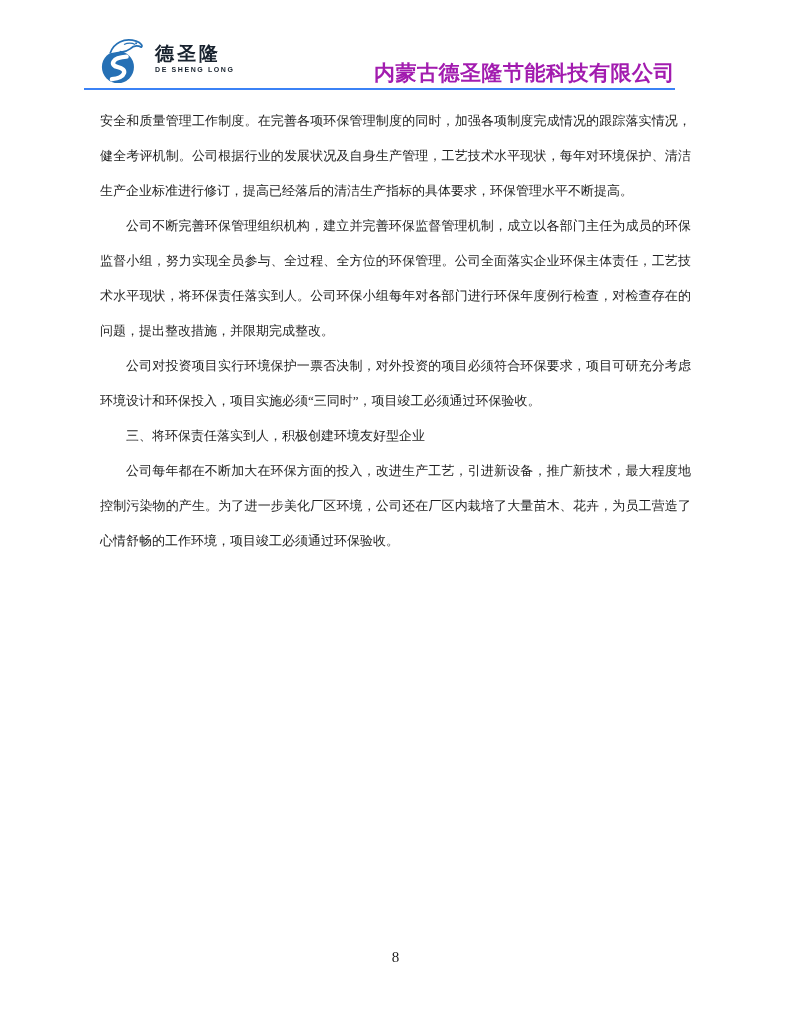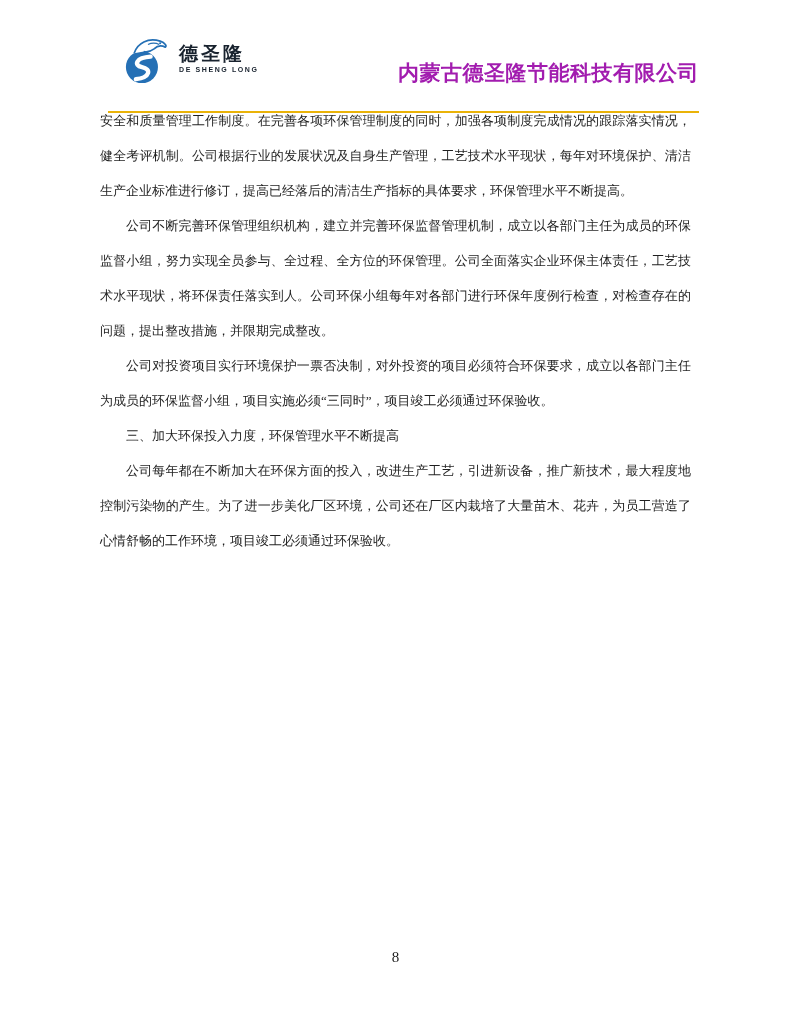--- a/index.html
+++ b/index.html
@@ -10,24 +10,24 @@
     background: #ffffff;
     font-family: "Liberation Serif", "DejaVu Serif", serif;
     color: #1f1f1f;
     overflow: hidden;
   }
 
   
   .header {
     position: absolute;
     top: 34px;
-    left: 108px;
+    left: 84px;
     width: 591px;
-    border-bottom: 2px solid #eab308;
-    padding-bottom: 23px;
+    border-bottom: 2px solid #3b82f6;
+    padding-bottom: 0;
   }
   .header-row {
     display: flex;
     justify-content: space-between;
     align-items: flex-end;
   }
   .logo {
     display: flex;
     align-items: center;
     gap: 5px;
@@ -107,20 +107,20 @@
           <span class="brand-en">DE SHENG LONG</span>
         </div>
       </div>
       <div class="company-name">内蒙古德圣隆节能科技有限公司</div>
     </div>
   </div>
 
   <div class="content">
     <p>安全和质量管理工作制度。在完善各项环保管理制度的同时，加强各项制度完成情况的跟踪落实情况，健全考评机制。公司根据行业的发展状况及自身生产管理，工艺技术水平现状，每年对环境保护、清洁生产企业标准进行修订，提高已经落后的清洁生产指标的具体要求，环保管理水平不断提高。</p>
     <p class="indent">公司不断完善环保管理组织机构，建立并完善环保监督管理机制，成立以各部门主任为成员的环保监督小组，努力实现全员参与、全过程、全方位的环保管理。公司全面落实企业环保主体责任，工艺技术水平现状，将环保责任落实到人。公司环保小组每年对各部门进行环保年度例行检查，对检查存在的问题，提出整改措施，并限期完成整改。</p>
-    <p class="indent">公司对投资项目实行环境保护一票否决制，对外投资的项目必须符合环保要求，成立以各部门主任为成员的环保监督小组，项目实施必须“三同时”，项目竣工必须通过环保验收。</p>
-    <p class="indent">三、加大环保投入力度，环保管理水平不断提高</p>
+    <p class="indent">公司对投资项目实行环境保护一票否决制，对外投资的项目必须符合环保要求，项目可研充分考虑环境设计和环保投入，项目实施必须“三同时”，项目竣工必须通过环保验收。</p>
+    <p class="indent">三、将环保责任落实到人，积极创建环境友好型企业</p>
     <p class="indent">公司每年都在不断加大在环保方面的投入，改进生产工艺，引进新设备，推广新技术，最大程度地控制污染物的产生。为了进一步美化厂区环境，公司还在厂区内栽培了大量苗木、花卉，为员工营造了心情舒畅的工作环境，项目竣工必须通过环保验收。</p>
   </div>
 
   <div class="page-number">8</div>
 
 </div>
 
 </body></html>

